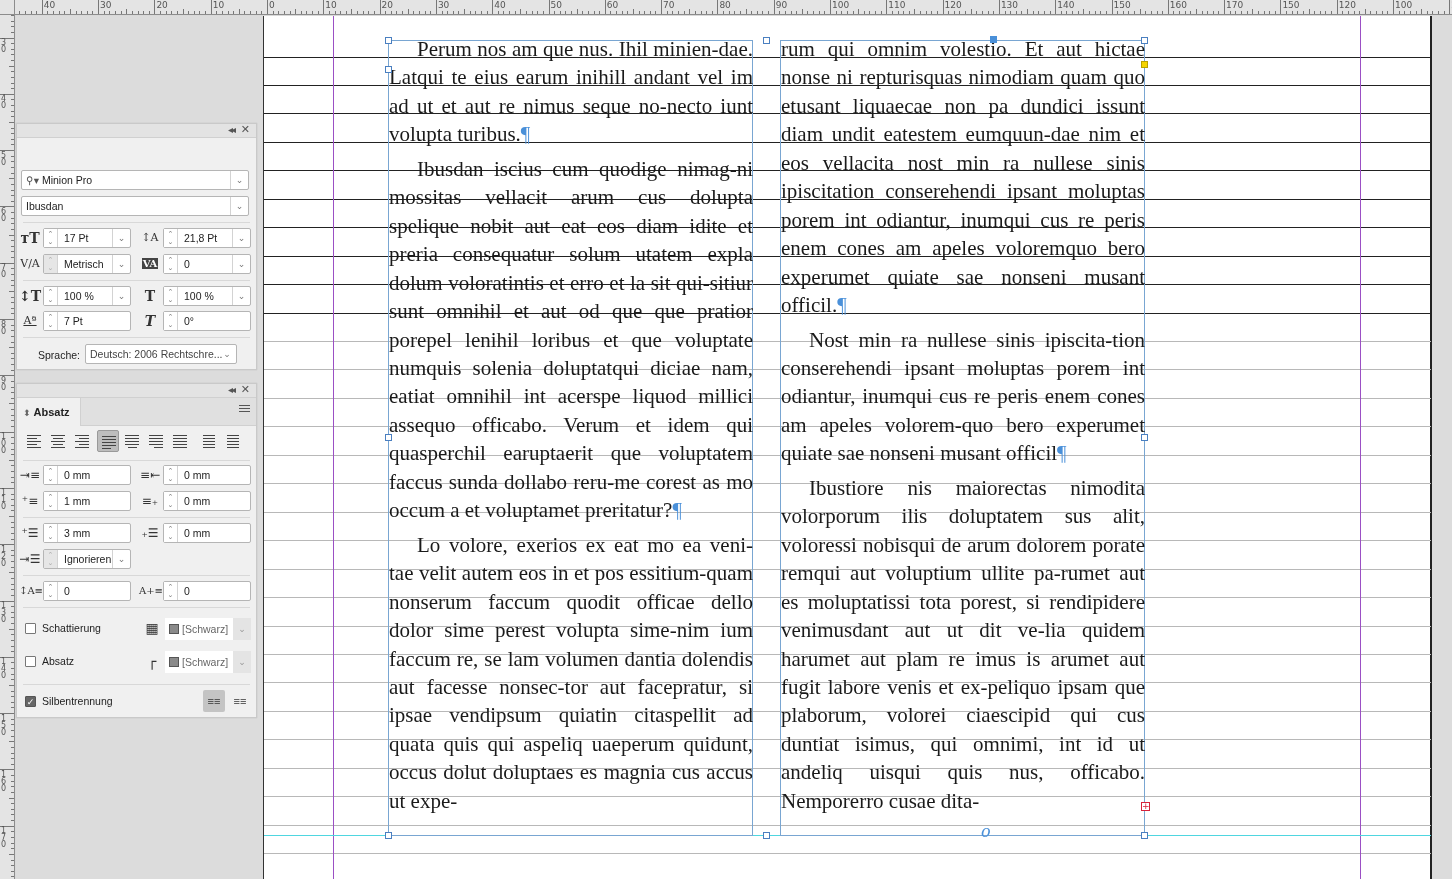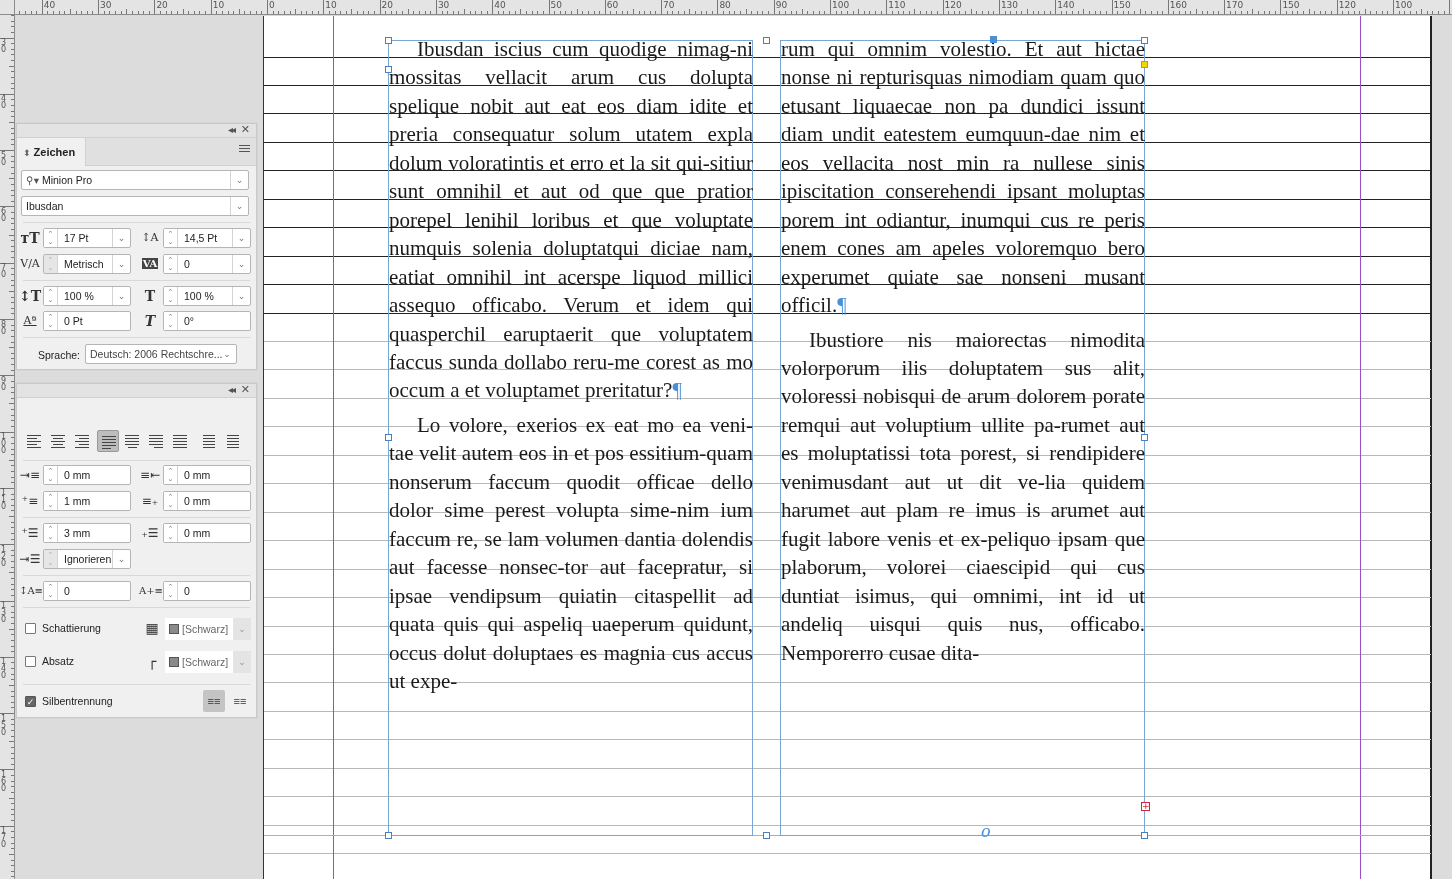--- a/index.html
+++ b/index.html
@@ -560,27 +560,29 @@
       <div class="baseline light" style="top: 780.2px;"></div>
       <div class="baseline light" style="top: 808.65px;"></div>
       <div class="baseline light" style="top: 837.1px;"></div>
     </div>
   <div class="margin-v" style="left:69px"></div>
   <div class="margin-v" style="left:1096px"></div>
   <div class="guide-cyan"></div>
 
   <div class="frame" style="left:124px; top:24px; width:365px; height:796px;"></div>
   <div class="col-text" id="col1" style="left:125px; top:19px; width:364px;">
+      <p class="indent">Perum nos am que nus. Ihil minien-dae. Latqui te eius earum inihill andant vel im ad ut et aut re nimus seque no-necto iunt volupta turibus.<span class="pilcrow">¶</span></p>
       <p class="indent">Ibusdan iscius cum quodige nimag-ni mossitas vellacit arum cus dolupta spelique nobit aut eat eos diam idite et preria consequatur solum utatem expla dolum voloratintis et erro et la sit qui-sitiur sunt omnihil et aut od que que pratior porepel lenihil loribus et que voluptate numquis solenia doluptatqui diciae nam, eatiat omnihil int acerspe liquod millici assequo officabo. Verum et idem qui quasperchil earuptaerit que voluptatem faccus sunda dollabo reru-me corest as mo occum a et voluptamet preritatur?<span class="pilcrow">¶</span></p>
       <p class="indent">Lo volore, exerios ex eat mo ea veni-tae velit autem eos in et pos essitium-quam nonserum faccum quodit officae dello dolor sime perest volupta sime-nim ium faccum re, se lam volumen dantia dolendis aut facesse nonsec-tor aut facepratur, si ipsae vendipsum quiatin citaspellit ad quata quis qui aspeliq uaeperum quidunt, occus dolut doluptaes es magnia cus accus ut expe-</p>
     </div>
 
   <div class="frame" style="left:516px; top:24px; width:365px; height:796px;"></div>
   <div class="col-text" id="col2" style="left:517px; top:19px; width:364px;">
       <p class="cont">rum qui omnim volestio. Et aut hictae nonse ni repturisquas nimodiam quam quo etusant liquaecae non pa dundici issunt diam undit eatestem eumquun-dae nim et eos vellacita nost min ra nullese sinis ipiscitation conserehendi ipsant moluptas porem int odiantur, inumqui cus re peris enem cones am apeles voloremquo bero experumet quiate sae nonseni musant officil.<span class="pilcrow">¶</span></p>
+      <p class="indent">Nost min ra nullese sinis ipiscita-tion conserehendi ipsant moluptas porem int odiantur, inumqui cus re peris enem cones am apeles volorem-quo bero experumet quiate sae nonseni musant officil<span class="pilcrow">¶</span></p>
       <p class="indent">Ibustiore nis maiorectas nimodita volorporum ilis doluptatem sus alit, voloressi nobisqui de arum dolorem porate remqui aut voluptium ullite pa-rumet aut es moluptatissi tota porest, si rendipidere venimusdant aut ut dit ve-lia quidem harumet aut plam re imus is arumet aut fugit labore venis et ex-peliquo ipsam que plaborum, volorei ciaescipid qui cus duntiat isimus, qui omnimi, int id ut andeliq uisqui quis nus, officabo. Nemporerro cusae dita-</p>
     </div>
 
   <div class="handle" style="left:121px; top:21px;"></div>
   <div class="handle" style="left:121px; top:50px;"></div>
   <div class="handle" style="left:499px; top:21px;"></div>
   <div class="handle blue" style="left:726px; top:20px;"></div>
   <div class="handle" style="left:877px; top:21px;"></div>
   <div class="handle yellow" style="left:877px; top:45px;"></div>
   <div class="handle" style="left:121px; top:418px;"></div>
@@ -590,102 +592,102 @@
   <div class="handle" style="left:877px; top:816px;"></div>
   <div class="overset" style="left:877px; top:786px;">+</div>
   <div class="frame-link" style="left:717px; top:806px;">o</div>
 </div>
 
 <div class="panel" style="top:123px; height:247px;">
   <div class="panel-titlebar">
     <span class="collapse">◂◂</span>
     <span class="close">✕</span>
   </div>
+
+  <div class="dropdown" style="left:4px; top:46px; width:228px;">
+    <span style="color:#555;">⚲▾</span> <span>Minion Pro</span>
+    <span class="chev">⌄</span>
+  </div>
+  <div class="dropdown" style="left:4px; top:72px; width:228px;">
+    <span>Ibusdan</span>
+    <span class="chev">⌄</span>
+  </div>
+  <div class="sep" style="top:98px;"></div>
+
+  <div class="field-icon" style="left:2px; top:104px; font-weight:bold;">ᴛT</div>
+  <div class="spinner" style="left:26px; top:104px; width:88px;">
+    <div class="arrows">⌃<br>⌄</div>
+    <span class="val">17 Pt</span>
+    <span class="chev">⌄</span>
+  </div>
+  <div class="field-icon" style="left:122px; top:104px; font-size:11px;">↕A</div>
+  <div class="spinner" style="left:146px; top:104px; width:88px;">
+    <div class="arrows">⌃<br>⌄</div>
+    <span class="val">21,8 Pt</span>
+    <span class="chev">⌄</span>
+  </div>
+
+  <div class="field-icon" style="left:2px; top:130px; font-size:11px;">V/A</div>
+  <div class="spinner" style="left:26px; top:130px; width:88px;">
+    <div class="arrows disabled">⌃<br>⌄</div>
+    <span class="val">Metrisch</span>
+    <span class="chev">⌄</span>
+  </div>
+  <div class="field-icon" style="left:122px; top:130px; font-size:10px; font-weight:bold;"><span style="background:#444;color:#fff;padding:0 1px;">VA</span></div>
+  <div class="spinner" style="left:146px; top:130px; width:88px;">
+    <div class="arrows">⌃<br>⌄</div>
+    <span class="val">0</span>
+    <span class="chev">⌄</span>
+  </div>
+  <div class="sep" style="top:156px;"></div>
+
+  <div class="field-icon" style="left:2px; top:162px; font-weight:bold;">↕T</div>
+  <div class="spinner" style="left:26px; top:162px; width:88px;">
+    <div class="arrows">⌃<br>⌄</div>
+    <span class="val">100 %</span>
+    <span class="chev">⌄</span>
+  </div>
+  <div class="field-icon" style="left:122px; top:162px; font-weight:bold;">T</div>
+  <div class="spinner" style="left:146px; top:162px; width:88px;">
+    <div class="arrows">⌃<br>⌄</div>
+    <span class="val">100 %</span>
+    <span class="chev">⌄</span>
+  </div>
+
+  <div class="field-icon" style="left:2px; top:187px; font-size:11px; text-decoration:underline;">Aª</div>
+  <div class="spinner" style="left:26px; top:187px; width:88px;">
+    <div class="arrows">⌃<br>⌄</div>
+    <span class="val">7 Pt</span>
+  </div>
+  <div class="field-icon" style="left:122px; top:187px; font-style:italic; font-weight:bold;">T</div>
+  <div class="spinner" style="left:146px; top:187px; width:88px;">
+    <div class="arrows">⌃<br>⌄</div>
+    <span class="val">0°</span>
+  </div>
+  <div class="sep" style="top:213px;"></div>
+
+  <span class="label" style="left:21px; top:225px;">Sprache:</span>
+  <div class="dropdown" style="left:68px; top:220px; width:152px; color:#444;">
+    <span>Deutsch: 2006 Rechtschre...</span>
+    <span class="chev" style="border-left:none;">⌄</span>
+  </div>
+</div>
+
+<div class="panel" style="top:383px; height:335px;">
+  <div class="panel-titlebar">
+    <span class="collapse">◂◂</span>
+    <span class="close">✕</span>
+  </div>
   <div class="panel-tabbar">
-    <div class="panel-tab"><span class="updown">⬍</span><span>Zeichen</span></div>
+    <div class="panel-tab"><span class="updown">⬍</span><span>Absatz</span></div>
     <div class="panel-menu">
         <span></span>
         <span></span>
         <span></span>
       </div>
-  </div>
-
-  <div class="dropdown" style="left:4px; top:46px; width:228px;">
-    <span style="color:#555;">⚲▾</span> <span>Minion Pro</span>
-    <span class="chev">⌄</span>
-  </div>
-  <div class="dropdown" style="left:4px; top:72px; width:228px;">
-    <span>Ibusdan</span>
-    <span class="chev">⌄</span>
-  </div>
-  <div class="sep" style="top:98px;"></div>
-
-  <div class="field-icon" style="left:2px; top:104px; font-weight:bold;">ᴛT</div>
-  <div class="spinner" style="left:26px; top:104px; width:88px;">
-    <div class="arrows">⌃<br>⌄</div>
-    <span class="val">17 Pt</span>
-    <span class="chev">⌄</span>
-  </div>
-  <div class="field-icon" style="left:122px; top:104px; font-size:11px;">↕A</div>
-  <div class="spinner" style="left:146px; top:104px; width:88px;">
-    <div class="arrows">⌃<br>⌄</div>
-    <span class="val">14,5 Pt</span>
-    <span class="chev">⌄</span>
-  </div>
-
-  <div class="field-icon" style="left:2px; top:130px; font-size:11px;">V/A</div>
-  <div class="spinner" style="left:26px; top:130px; width:88px;">
-    <div class="arrows disabled">⌃<br>⌄</div>
-    <span class="val">Metrisch</span>
-    <span class="chev">⌄</span>
-  </div>
-  <div class="field-icon" style="left:122px; top:130px; font-size:10px; font-weight:bold;"><span style="background:#444;color:#fff;padding:0 1px;">VA</span></div>
-  <div class="spinner" style="left:146px; top:130px; width:88px;">
-    <div class="arrows">⌃<br>⌄</div>
-    <span class="val">0</span>
-    <span class="chev">⌄</span>
-  </div>
-  <div class="sep" style="top:156px;"></div>
-
-  <div class="field-icon" style="left:2px; top:162px; font-weight:bold;">↕T</div>
-  <div class="spinner" style="left:26px; top:162px; width:88px;">
-    <div class="arrows">⌃<br>⌄</div>
-    <span class="val">100 %</span>
-    <span class="chev">⌄</span>
-  </div>
-  <div class="field-icon" style="left:122px; top:162px; font-weight:bold;">T</div>
-  <div class="spinner" style="left:146px; top:162px; width:88px;">
-    <div class="arrows">⌃<br>⌄</div>
-    <span class="val">100 %</span>
-    <span class="chev">⌄</span>
-  </div>
-
-  <div class="field-icon" style="left:2px; top:187px; font-size:11px; text-decoration:underline;">Aª</div>
-  <div class="spinner" style="left:26px; top:187px; width:88px;">
-    <div class="arrows">⌃<br>⌄</div>
-    <span class="val">0 Pt</span>
-  </div>
-  <div class="field-icon" style="left:122px; top:187px; font-style:italic; font-weight:bold;">T</div>
-  <div class="spinner" style="left:146px; top:187px; width:88px;">
-    <div class="arrows">⌃<br>⌄</div>
-    <span class="val">0°</span>
-  </div>
-  <div class="sep" style="top:213px;"></div>
-
-  <span class="label" style="left:21px; top:225px;">Sprache:</span>
-  <div class="dropdown" style="left:68px; top:220px; width:152px; color:#444;">
-    <span>Deutsch: 2006 Rechtschre...</span>
-    <span class="chev" style="border-left:none;">⌄</span>
-  </div>
-</div>
-
-<div class="panel" style="top:383px; height:335px;">
-  <div class="panel-titlebar">
-    <span class="collapse">◂◂</span>
-    <span class="close">✕</span>
   </div>
 
   <div id="align-row" style="position:absolute; left:6px; top:46px; width:230px; height:22px;">
       <div class="align-btn" style="left: 0px;">
         <i style="top: 5px; width: 14px;"></i>
         <i style="top: 8px; width: 10px;"></i>
         <i style="top: 11px; width: 14px;"></i>
         <i style="top: 14px; width: 10px;"></i>
         <i style="top: 17px; width: 14px;"></i>
       </div>

